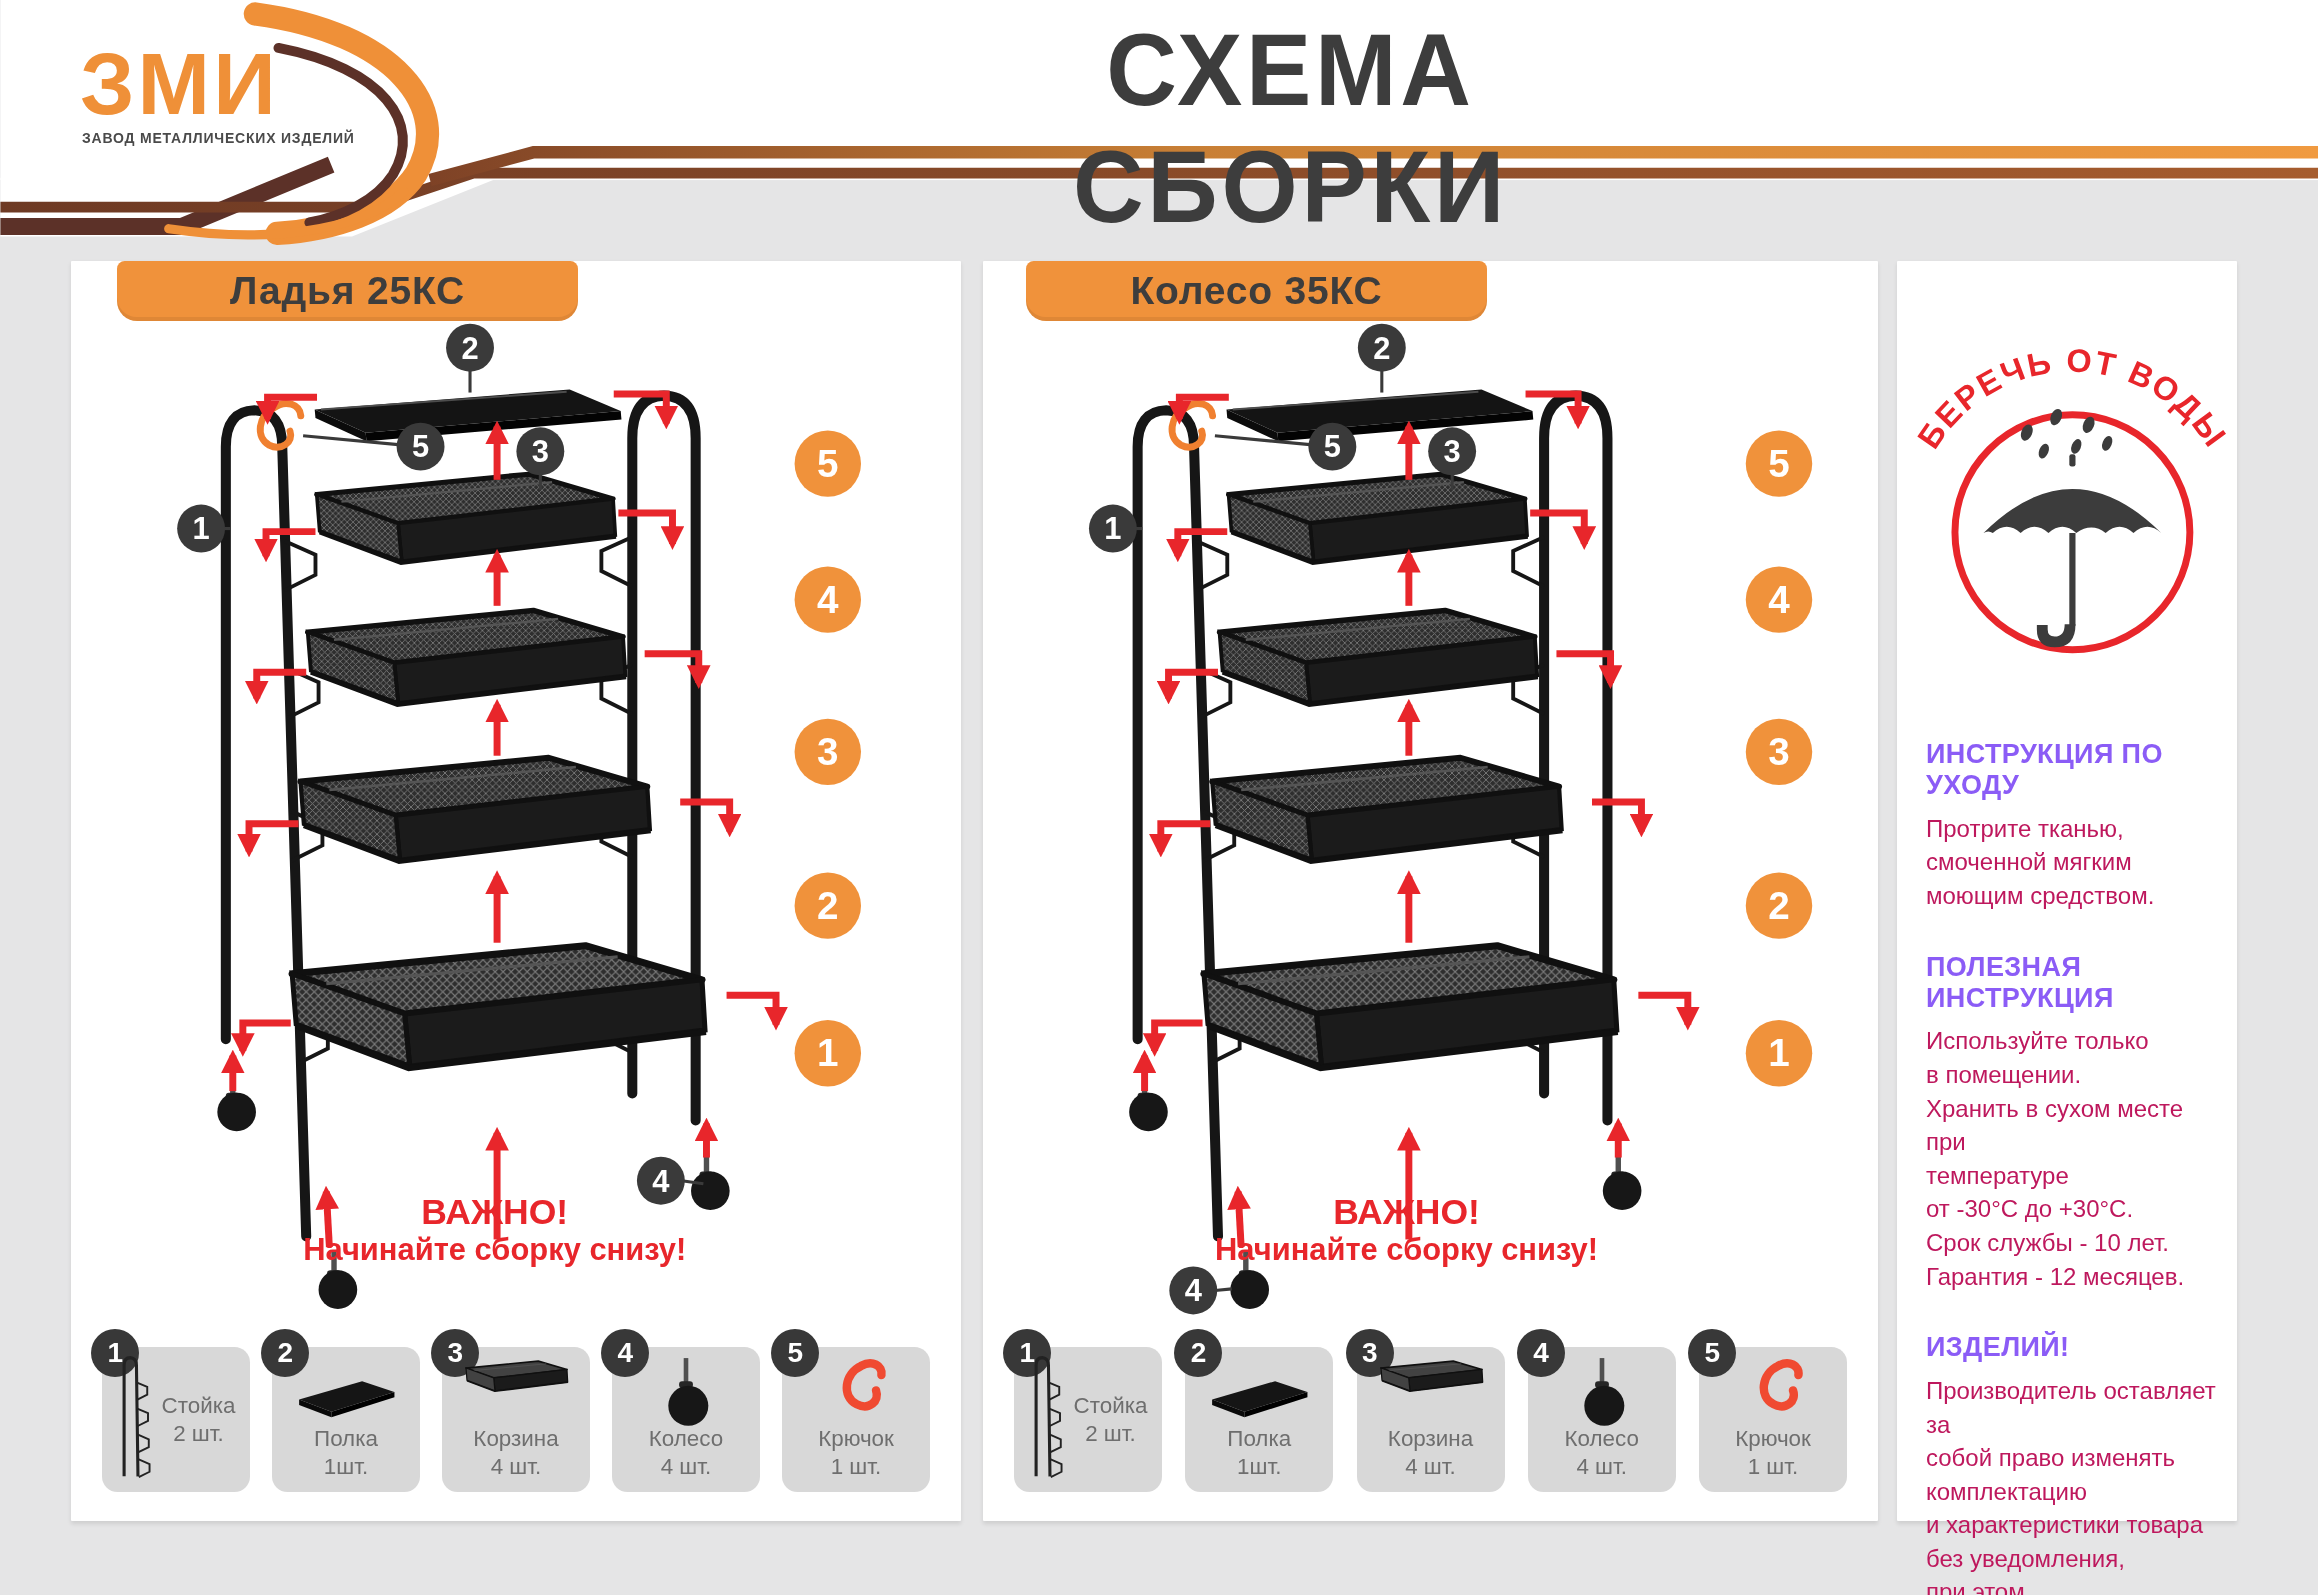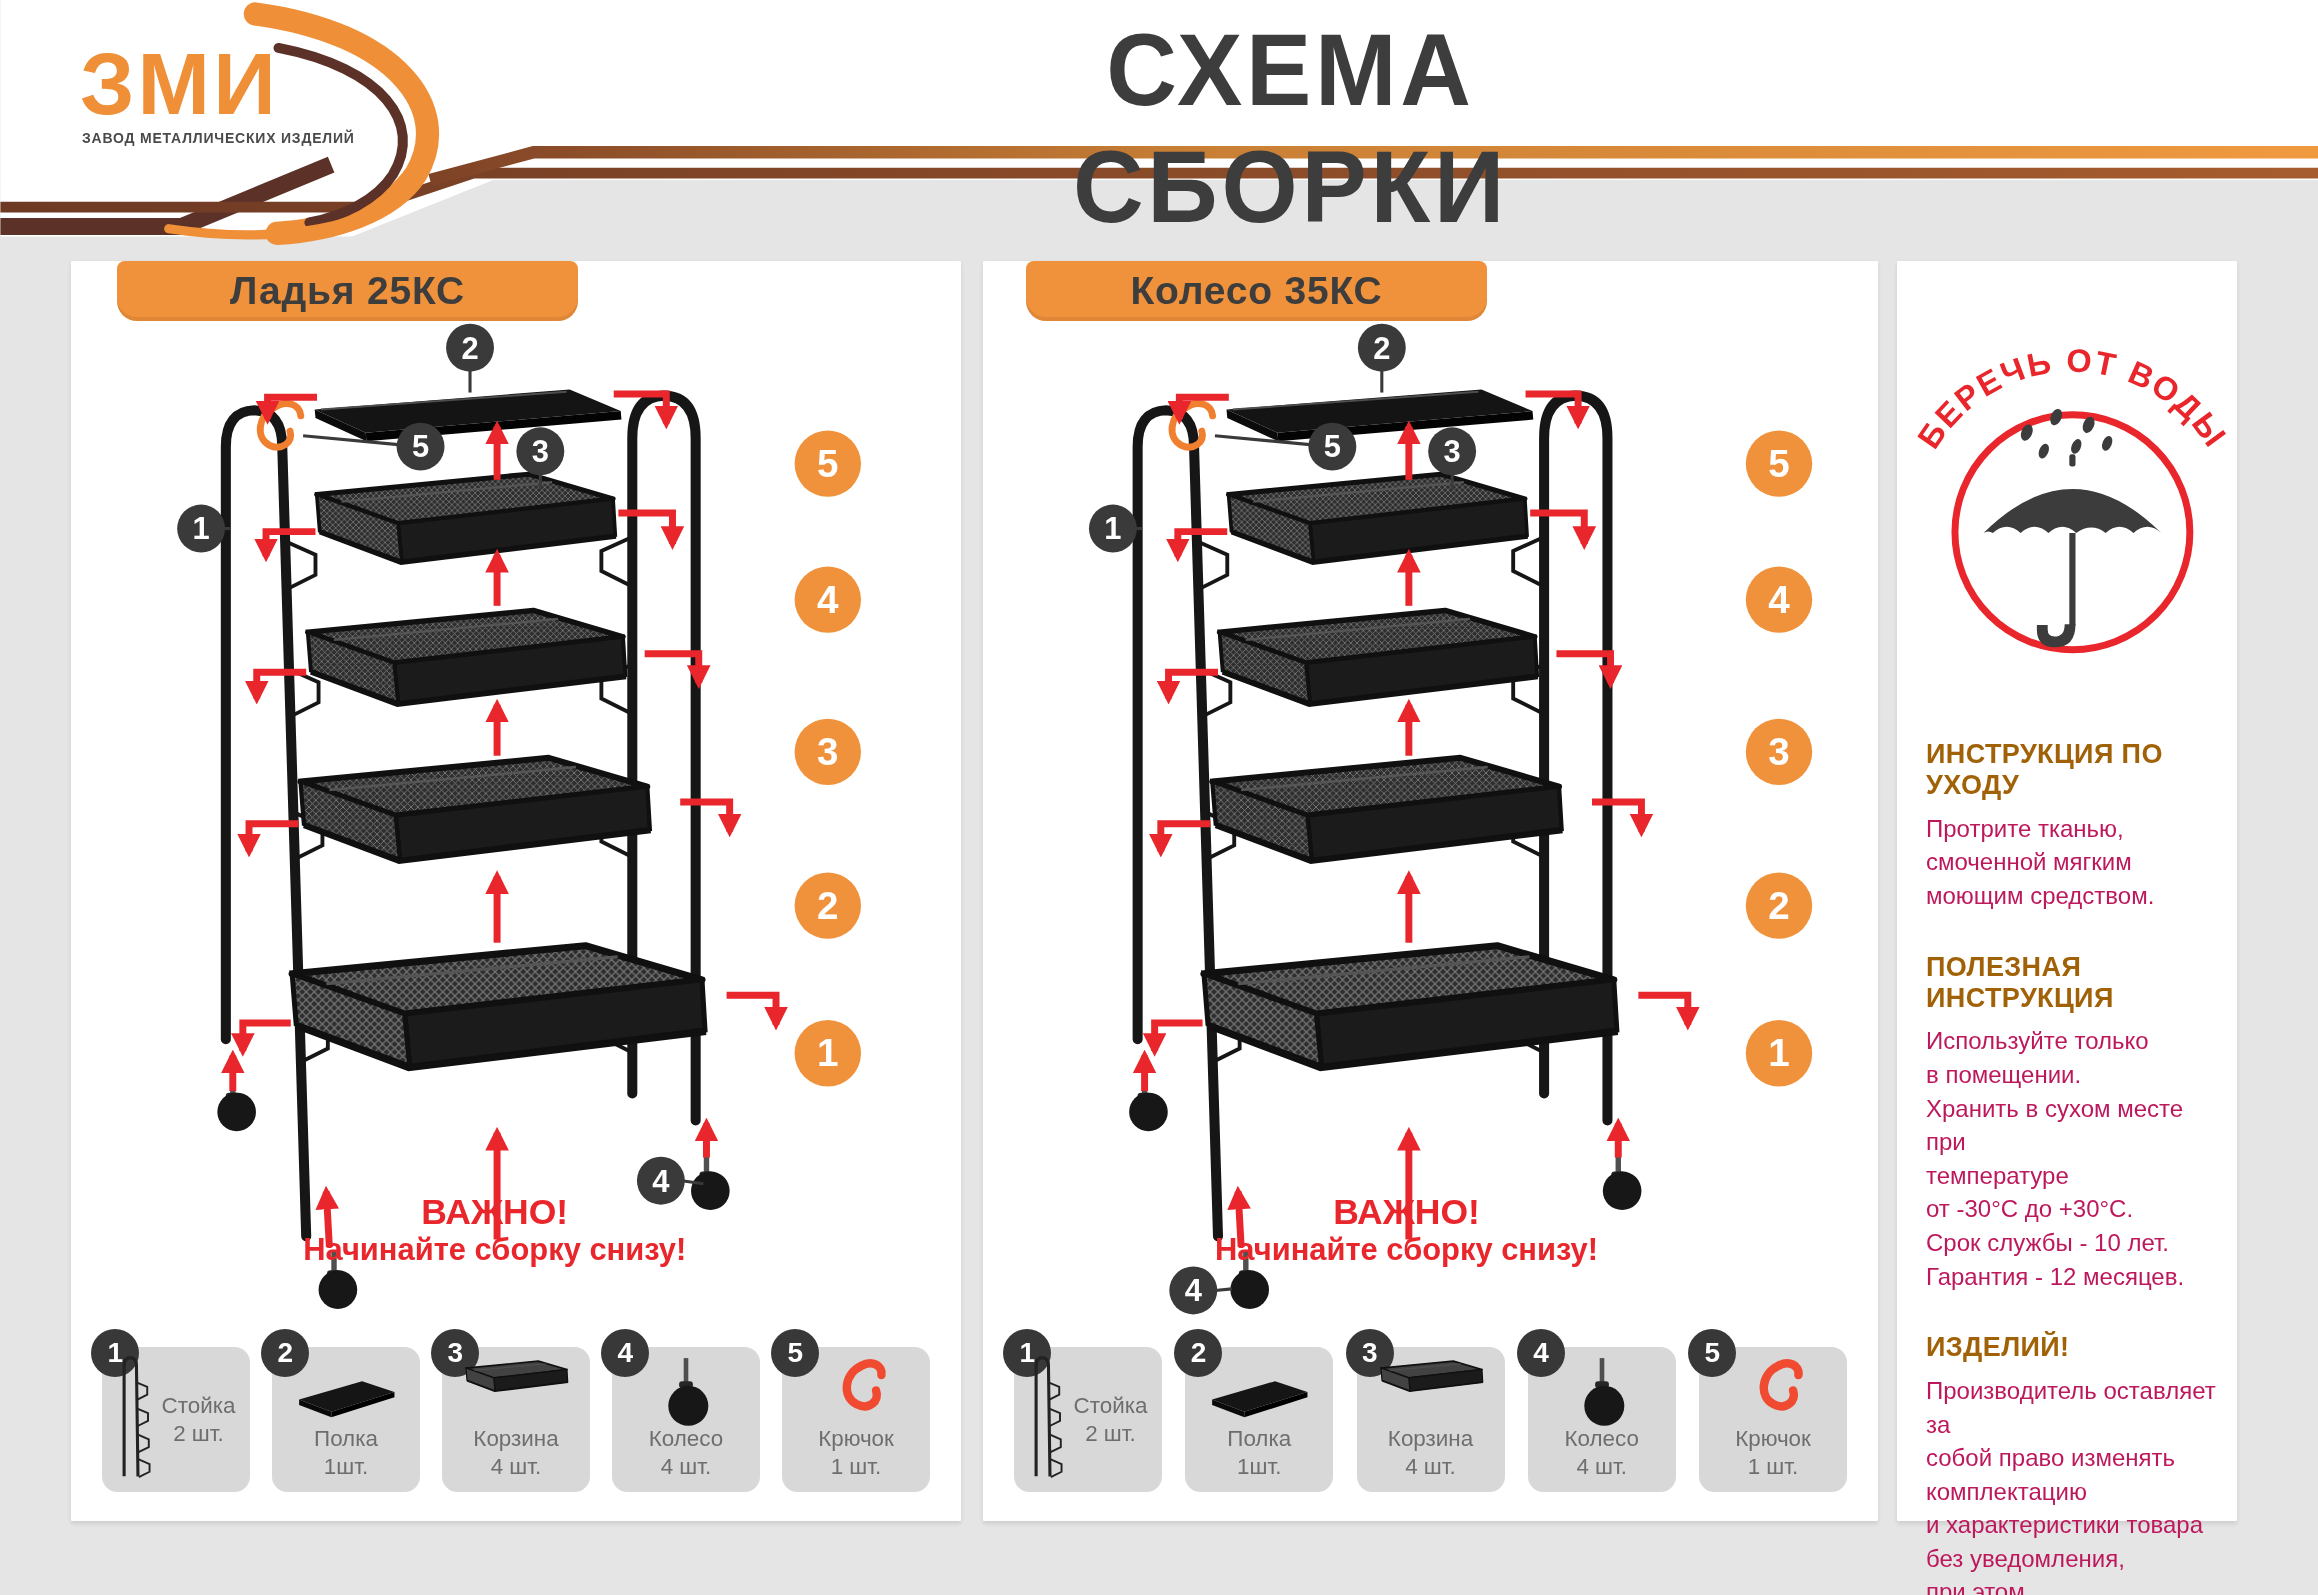--- a/index.html
+++ b/index.html
@@ -34,21 +34,21 @@
               background:#383838;color:#fff;font-size:28px;font-weight:800;
               display:flex;align-items:center;justify-content:center;}
   .part-img{position:absolute;left:0;right:0;top:7.7px;display:flex;justify-content:center;}
   .part-label{position:absolute;left:0;right:0;bottom:10.8px;text-align:center;
               font-size:22.4px;line-height:1.25;color:#6e6e6e;}
   .part-card.tall .part-img{left:4.6px;right:auto;top:6.2px;}
   .part-card.tall .part-label{left:48px;right:3.1px;top:0;bottom:0;display:flex;
               flex-direction:column;justify-content:center;}
   .care-badge{position:absolute;left:0;top:54px;width:340px;height:402px;}
   .care-text{position:absolute;left:29px;right:20px;top:478px;}
-  .care-text h3{margin:0 0 10.8px 0;font-size:27px;font-weight:800;color:#a16207;letter-spacing:0.4px;}
+  .care-text h3{margin:0 0 10.8px 0;font-size:27px;font-weight:800;color:#8b5cf6;letter-spacing:0.4px;}
   .care-text p{margin:0 0 39px 0;font-size:24px;line-height:1.40;color:#be185d;white-space:pre-line;}
 </style>
 </head>
 <body>
 
 <svg width="0" height="0" style="position:absolute">
   <defs>
     <pattern id="mesh" width="8" height="8" patternUnits="userSpaceOnUse">
       <rect width="8" height="8" fill="#2e2e2e"></rect>
       <path d="M0,8 L8,0 M0,0 L8,8" stroke="#787878" stroke-width="1.1"></path>

